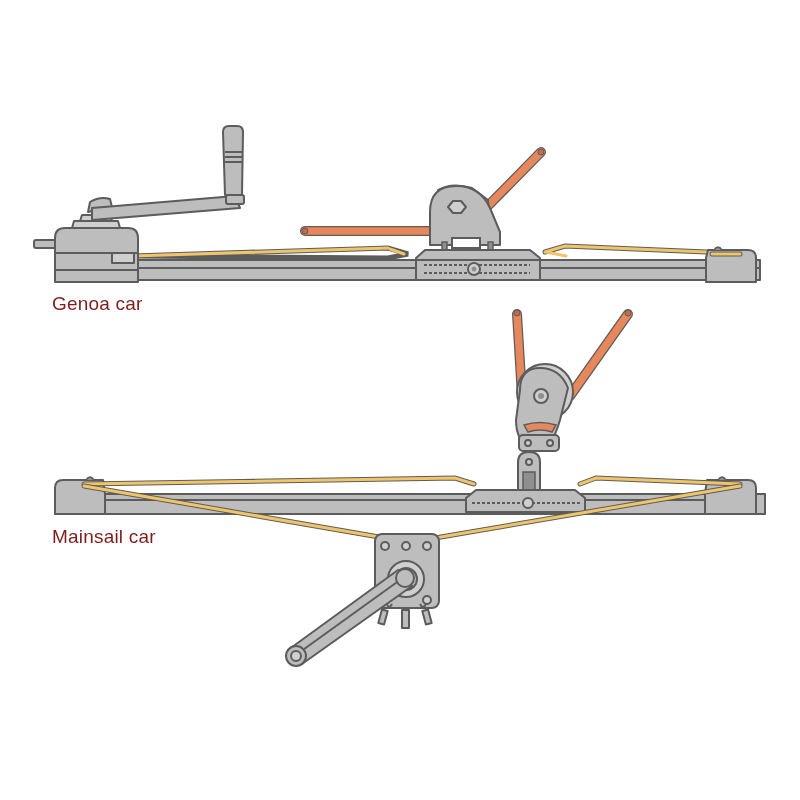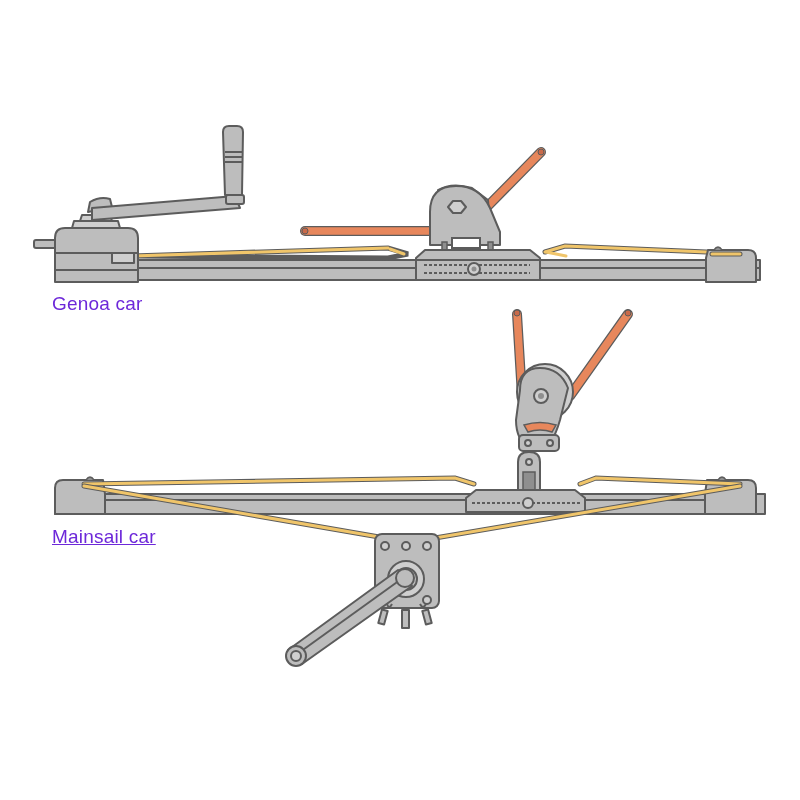--- a/index.html
+++ b/index.html
@@ -1,20 +1,20 @@
 <!DOCTYPE html>
 <html><head>
 <meta charset="utf-8">
 <style>
   html,body{margin:0;padding:0;background:#ffffff;}
   body{width:800px;height:800px;position:relative;overflow:hidden;font-family:"Liberation Sans",sans-serif;}
   svg{position:absolute;left:0;top:0;}
-  .label{position:absolute;font-size:19px;color:#6d28d9;font-family:"Liberation Sans",sans-serif;letter-spacing:0.2px;}
+  .label{position:absolute;font-size:19px;color:#7f1d1d;font-family:"Liberation Sans",sans-serif;letter-spacing:0.2px;}
   #genoa-label{left:52px;top:293px;}
-  #main-label{left:52px;top:526px;text-decoration:underline;}
+  #main-label{left:52px;top:526px;}
 </style>
 </head>
 <body>
 
 <svg width="800" height="800" viewBox="0 0 800 800" xmlns="http://www.w3.org/2000/svg">
   <defs>
     <style>
       .m{fill:#bdbdbd;stroke:#5c5c5c;stroke-width:2;stroke-linejoin:round;}
       .ml{fill:#cfcfcf;stroke:#5c5c5c;stroke-width:2;stroke-linejoin:round;}
       .md{fill:#8f8f8f;stroke:#5c5c5c;stroke-width:1.5;}

